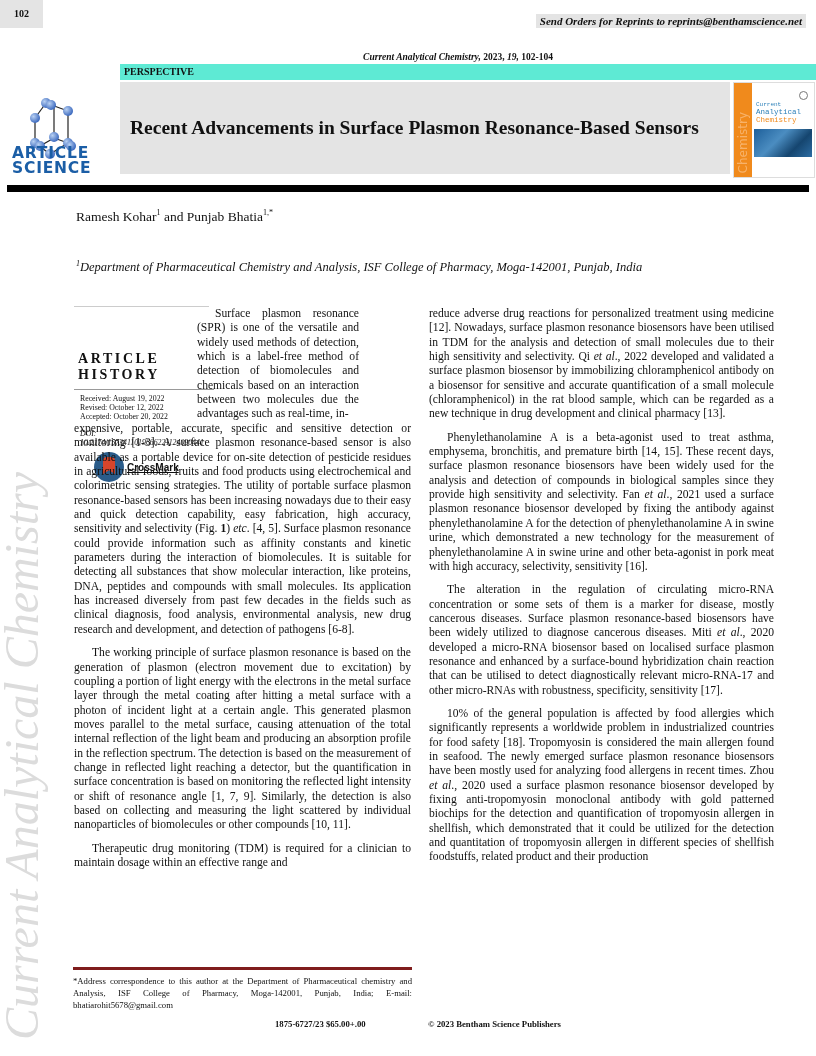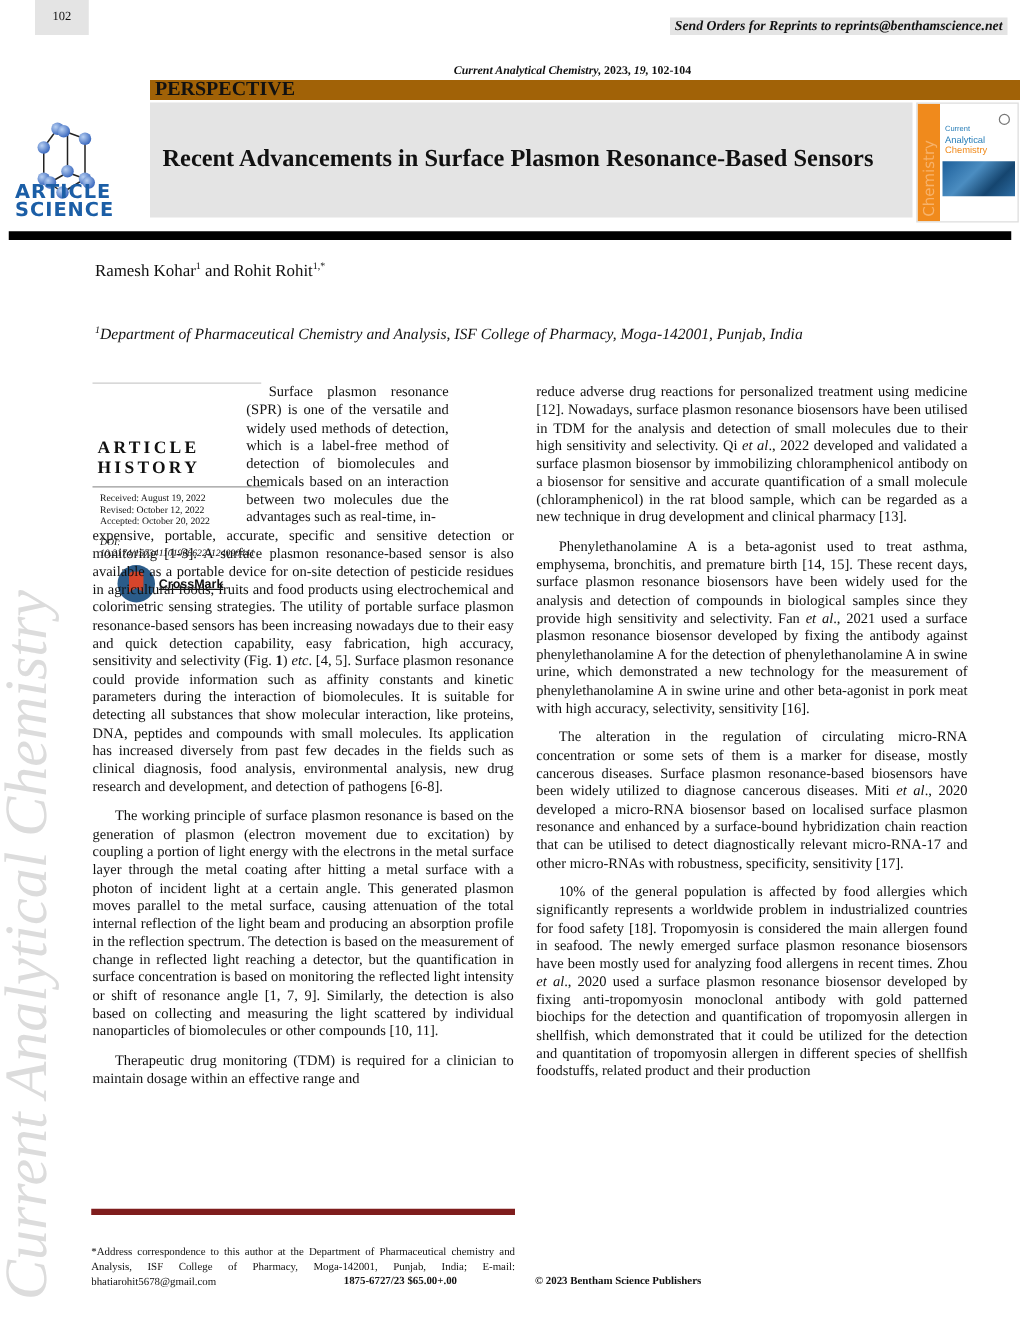--- a/index.html
+++ b/index.html
@@ -1,42 +1,42 @@
 <!DOCTYPE html>
 <html><head>
 <meta charset="utf-8">
 <style>
   html, body { margin: 0; padding: 0; background: #ffffff; }
   body { width: 816px; height: 1056px; position: relative; overflow: hidden;
          font-family: "Liberation Serif", serif; color: #111; }
 
   .page-num { position: absolute; left: 0; top: 0; width: 43px; height: 28px; background: #e4e4e4;
-              font-weight: normal; font-size: 10px; text-align: center; line-height: 28px; margin-left: 28px; }
+              font-weight: bold; font-size: 10px; text-align: center; line-height: 28px; }
   .reprints { position: absolute; right: 10px; top: 14px; background: #e4e4e4; padding: 1px 4px;
               font-size: 11px; font-style: italic; font-weight: bold; }
   .journal-ref { position: absolute; left: 0; width: 816px; top: 52px; text-align: center;
                  font-size: 9.5px; font-style: italic; font-weight: bold; padding-left: 100px; box-sizing: border-box; }
   .journal-ref .nonital { font-style: normal; }
 
-  .perspective { position: absolute; left: 120px; top: 64px; width: 696px; height: 16px; background: #a16207;
-                 font-weight: bold; font-size: 16px; line-height: 16px; padding-left: 4px; box-sizing: border-box; }
+  .perspective { position: absolute; left: 120px; top: 64px; width: 696px; height: 16px; background: #5eead4;
+                 font-weight: bold; font-size: 10px; line-height: 16px; padding-left: 4px; box-sizing: border-box; }
   .title-band { position: absolute; left: 120px; top: 82px; width: 610px; height: 92px; background: #e4e4e4;
                 display: flex; align-items: center; padding-left: 10px; box-sizing: border-box; }
   .title-band h1 { margin: 0; font-size: 19.5px; font-weight: bold; }
 
   .logo { position: absolute; left: 10px; top: 76px; width: 105px; height: 105px; }
   .logo-text { position: absolute; left: 12px; top: 146px; font-family: "DejaVu Sans", sans-serif;
                font-weight: bold; color: #1b5ea6; font-size: 15.5px; line-height: 15px; letter-spacing: 0.8px; }
 
   .cover { position: absolute; left: 733px; top: 82px; width: 80px; height: 94px; background: #fff;
            border: 1px solid #ddd; overflow: hidden; }
   .cover .stripe { position: absolute; left: 0; top: 0; width: 18px; height: 100%; background: #f08a1c; }
   .cover .stripe span { position: absolute; left: 2px; bottom: 4px; writing-mode: vertical-rl; transform: rotate(180deg);
                         font-family: "DejaVu Sans", sans-serif; font-size: 12px; color: #f7b26a; }
-  .cover .c-title { position: absolute; left: 22px; top: 18px; font-family: Liberation Sans, sans-serif;
+  .cover .c-title { position: absolute; left: 22px; top: 18px; font-family: Liberation Mono, monospace;
                     font-size: 6px; line-height: 7px; color: #2a7fb8; }
   .cover .c-title b { display: block; font-weight: normal; font-size: 7.5px; line-height: 8px; }
   .cover .c-title .chem { color: #f08a1c; }
   .cover .c-img { position: absolute; left: 20px; top: 46px; width: 58px; height: 28px;
                   background: linear-gradient(135deg, #1d5f9a, #4b8dc1 40%, #15456f 70%, #2d6da3); }
   .cover .c-badge { position: absolute; right: 6px; top: 8px; width: 7px; height: 7px; border-radius: 50%;
                     border: 1px solid #777; }
 
   .black-bar { position: absolute; left: 7px; top: 185px; width: 802px; height: 7px; background: #000; }
 
@@ -61,21 +61,21 @@
                                clip-path: polygon(0 0,100% 0,100% 100%,50% 78%,0 100%); }
   .crossmark .cm-label { font-family: "Liberation Sans", sans-serif; font-size: 10px; font-weight: bold; margin-left: 3px; }
 
   .col { position: absolute; font-size: 11.6px; line-height: 14.35px; text-align: justify; hyphens: manual; }
   .col p { margin: 0 0 9px 0; text-indent: 18px; }
   .col p.noindent { text-indent: 0; }
   .col-left-top { left: 197px; top: 307px; width: 162px; }
   .col-left { left: 74px; top: 422px; width: 337px; }
   .col-right { left: 429px; top: 307px; width: 345px; }
 
-  .footnote { position: absolute; left: 73px; top: 967px; width: 339px; border-top: 5px solid #7f1d1d; padding-top: 24px;
+  .footnote { position: absolute; left: 73px; top: 967px; width: 339px; border-top: 3px solid #7f1d1d; padding-top: 6px;
               font-size: 8.7px; line-height: 11.8px; text-align: justify; }
   .bottom-left { position: absolute; left: 275px; top: 1019px; font-size: 8.7px; font-weight: bold; }
   .bottom-right { position: absolute; left: 428px; top: 1019px; font-size: 8.7px; font-weight: bold; }
 </style>
 </head>
 <body>
 
 <div class="page-num">102</div>
 <div class="reprints">Send Orders for Reprints to reprints@benthamscience.net</div>
 <div class="journal-ref">
@@ -135,21 +135,21 @@
     <div>Current</div>
     <b>Analytical</b>
     <b class="chem">Chemistry</b>
   </div>
   <div class="c-img"></div>
 </div>
 
 <div class="black-bar"></div>
 
 <div class="authors">
-  <span>Ramesh Kohar</span><sup>1</sup><span> and </span><span>Rohit Rohit</span><sup>1,*</sup>
+  <span>Ramesh Kohar</span><sup>1</sup><span> and </span><span>Punjab Bhatia</span><sup>1,*</sup>
 </div>
 <div class="affil">
   <sup>1</sup><span>Department of Pharmaceutical Chemistry and Analysis, ISF College of Pharmacy, Moga-142001, Punjab, India</span>
 </div>
 
 <div class="watermark">Current Analytical Chemistry</div>
 
 <div class="history">
   <div class="rule-top"></div>
   <div class="hd">ARTICLE HISTORY</div>

